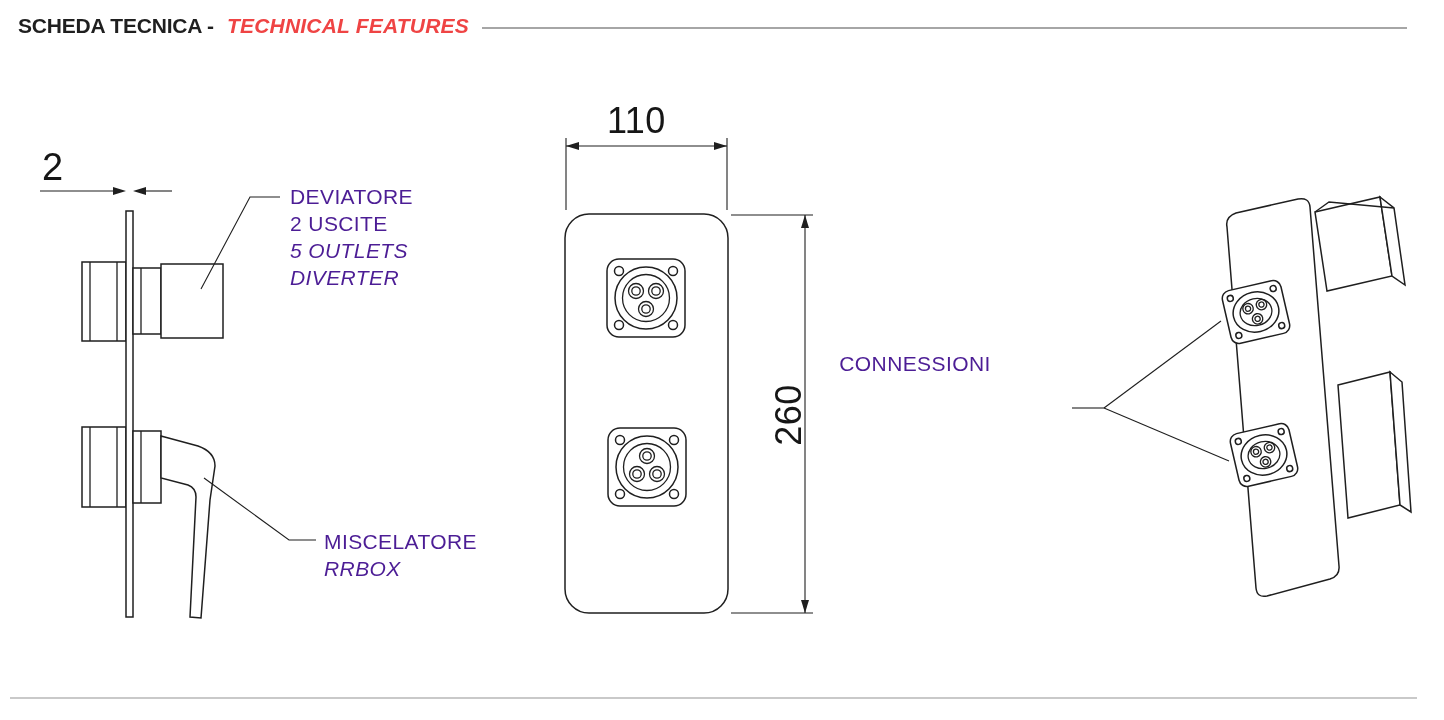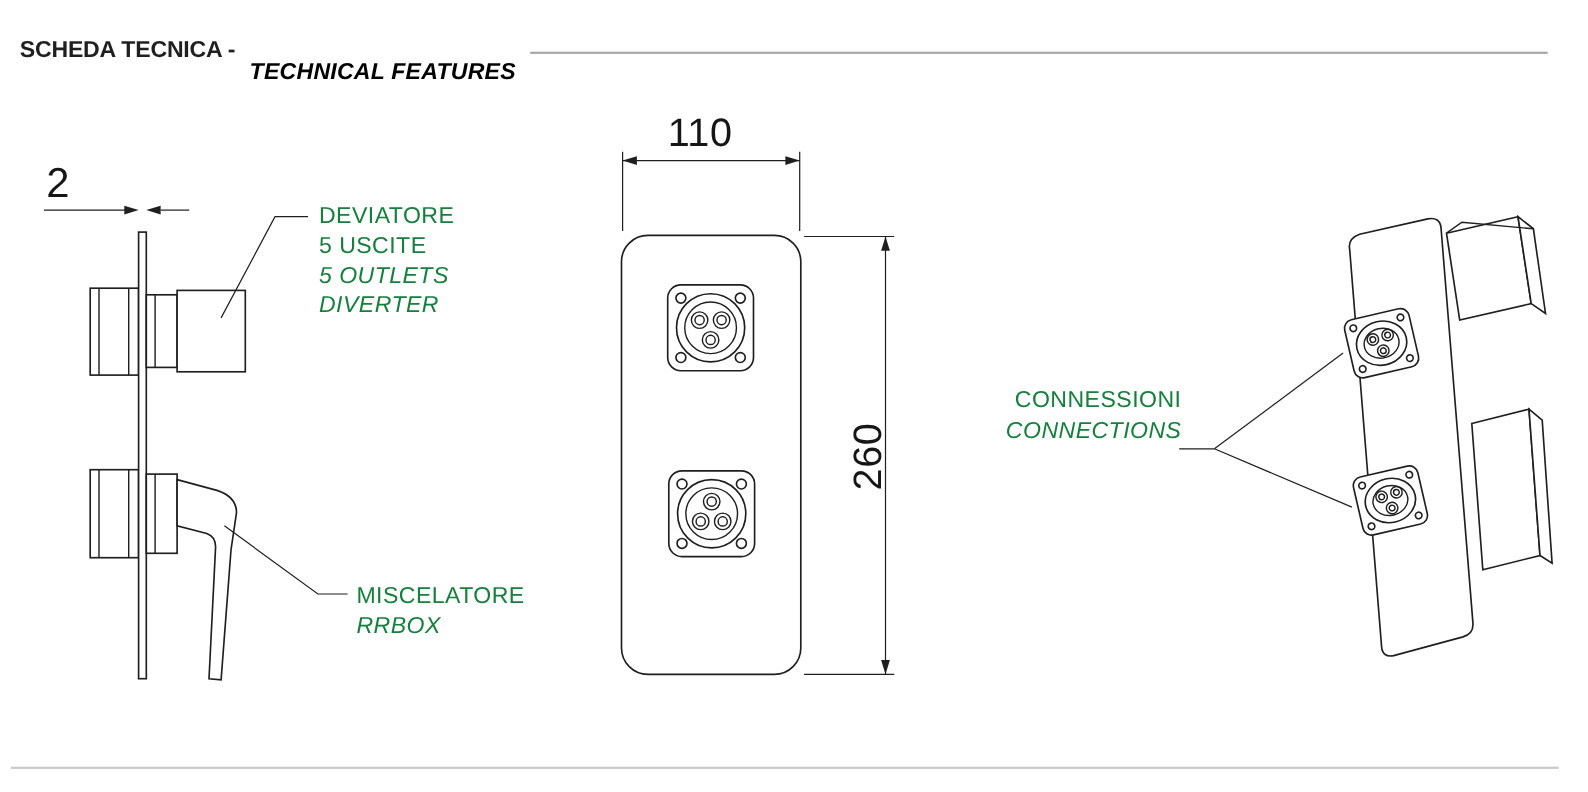--- a/index.html
+++ b/index.html
@@ -4,35 +4,35 @@
 <style>
   * { margin:0; padding:0; box-sizing:border-box; }
   html,body { width:1444px; height:720px; background:#ffffff; overflow:hidden;
               font-family:"Liberation Sans", sans-serif; color:#1a1a1a; }
   .page { position:relative; width:1427px; height:720px; background:#fff; }
 
   
   .header { position:absolute; top:14px; left:18px; right:20px;
             display:flex; align-items:center; gap:13px; }
   .title-it { font-size:21px; font-weight:700; letter-spacing:-0.2px; color:#1f1f1f; white-space:nowrap; }
-  .title-en { font-size:21px; font-weight:700; font-style:italic; letter-spacing:0.2px; color:#000000; white-space:nowrap;margin-top:40px; }
+  .title-en { font-size:21px; font-weight:700; font-style:italic; letter-spacing:0.2px; color:#ef4444; white-space:nowrap; }
   .header-rule { flex:1; height:2px; background:#a6a6a6; margin-top:3px; }
 
   
   .bottom-rule { position:absolute; left:10px; right:10px; bottom:21px; height:2px; background:#c9c9c9; }
 
   
   .drawing { position:absolute; left:0; top:0; width:1444px; height:720px; }
   .ln { stroke:#1f1f1f; stroke-width:1.3; fill:none; }
   .thin { stroke:#1f1f1f; stroke-width:1.1; fill:none; }
   .fw { fill:#ffffff; stroke:#1f1f1f; stroke-width:1.5; }
   .ar { fill:#1f1f1f; stroke:none; }
 
   
-  .lbl { position:absolute; font-size:21px; line-height:27px; letter-spacing:0.4px; color:#15803d; }
+  .lbl { position:absolute; font-size:21px; line-height:27px; letter-spacing:0.4px; color:#4c1d95; }
   .lbl .it { font-style:italic; }
   .dim { position:absolute; font-size:36px; color:#161616; letter-spacing:0.5px; }
   .lbl div, .dim { white-space:nowrap; }
 </style>
 </head>
 <body>
 
 <div class="page">
 
   <div class="header">
@@ -152,30 +152,29 @@
       </g>
     </g>
   </svg>
 
   <div class="dim" style="left:42px; top:146px; font-size:38px;">2</div>
   <div class="dim" style="left:607px; top:100px; width:80px; text-align:left;">110</div>
   <div class="dim" style="left:738px; top:395px; width:100px; height:40px; text-align:center; transform:rotate(-90deg);">260</div>
 
   <div class="lbl" style="left:290px; top:183px;">
     <div>DEVIATORE</div>
-    <div>5 USCITE</div>
+    <div>2 USCITE</div>
     <div class="it">5 OUTLETS</div>
     <div class="it">DIVERTER</div>
   </div>
 
   <div class="lbl" style="left:324px; top:528px;">
     <div>MISCELATORE</div>
     <div class="it">RRBOX</div>
   </div>
 
-  <div class="lbl" style="left:868px; top:350px; width:206px; text-align:right; line-height:28px;">
+  <div class="lbl" style="left:812px; top:350px; width:206px; text-align:center; line-height:28px;">
     <div>CONNESSIONI</div>
-    <div class="it">CONNECTIONS</div>
   </div>
 
   <div class="bottom-rule"></div>
 
 </div>
 
 </body></html>

